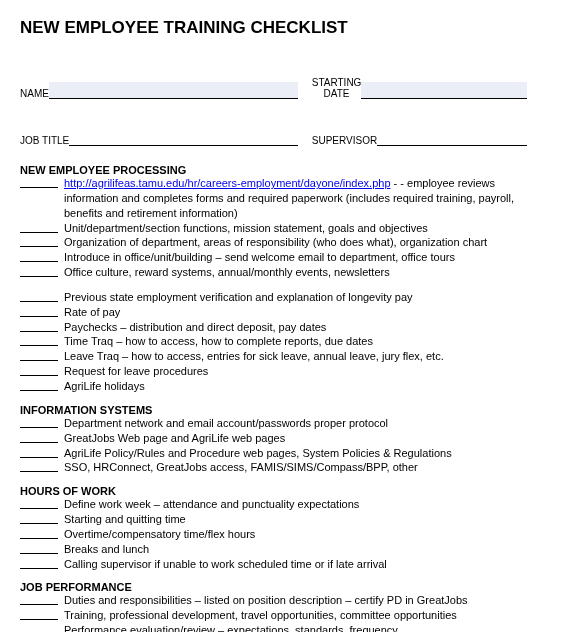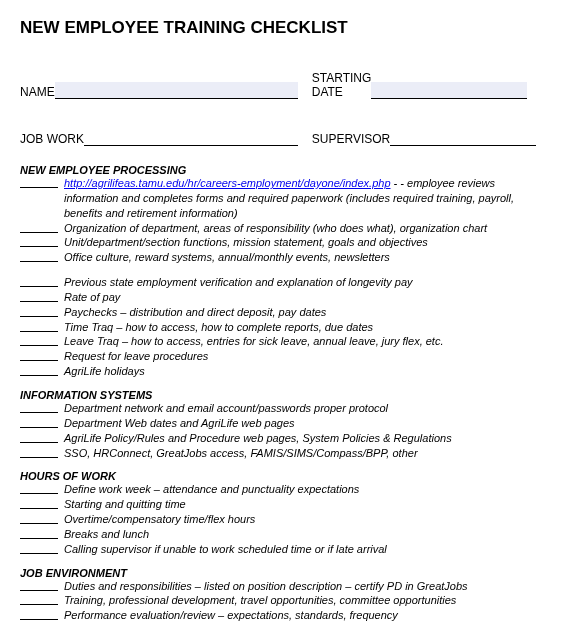--- a/index.html
+++ b/index.html
@@ -33,40 +33,40 @@
     align-items: flex-end;
     flex: 0 0 56%;
     margin-top: 24px;
   }
   .field-right {
     display: flex;
     align-items: flex-end;
     flex: 1;
   }
   .label {
-    font-size: 12px;
+    font-size: 10px;
     white-space: pre;
     margin-right: 0;
+    text-align: center;
   }
   .line-input {
     flex: 1;
     border: none;
     border-bottom: 1px solid #000;
     background: #ebedf7;
     height: 16px;
     font-size: 11px;
     padding: 0 2px;
     margin-right: 14px;
   }
   .line-input.plain {
     background: transparent;
   }
   .section {
     margin-top: 10px;
-    font-style: italic;
   }
   .section-head {
     font-weight: bold;
     font-size: 11px;
   }
   .item-row {
     display: flex;
     align-items: flex-start;
     line-height: 1.35;
   }
@@ -97,44 +97,48 @@
       <input class="line-input" style="">
     </div>
     <div class="field-right">
       <span class="label">STARTING
 DATE</span>
       <input class="line-input" style="">
     </div>
   </div>
   <div class="field-row">
     <div class="field-left">
-      <span class="label">JOB WORK</span>
+      <span class="label">JOB TITLE</span>
       <input class="line-input plain" style="">
     </div>
     <div class="field-right">
       <span class="label">SUPERVISOR</span>
       <input class="line-input plain" style="">
     </div>
   </div>
 </div>
 
 <div id="sections">
     <div class="section">
       <div class="section-head">NEW EMPLOYEE PROCESSING</div>
       <div class="item-row">
         <div class="blank"></div>
         <div class="item-text"><a href="#">http://agrilifeas.tamu.edu/hr/careers-employment/dayone/index.php</a><span> - - employee reviews information and completes forms and required paperwork (includes required training, payroll, benefits and retirement information)</span></div>
       </div>
       <div class="item-row">
         <div class="blank"></div>
+        <div class="item-text">Unit/department/section functions, mission statement, goals and objectives</div>
+      </div>
+      <div class="item-row">
+        <div class="blank"></div>
         <div class="item-text">Organization of department, areas of responsibility (who does what), organization chart</div>
       </div>
       <div class="item-row">
         <div class="blank"></div>
-        <div class="item-text">Unit/department/section functions, mission statement, goals and objectives</div>
+        <div class="item-text">Introduce in office/unit/building – send welcome email to department, office tours</div>
       </div>
       <div class="item-row">
         <div class="blank"></div>
         <div class="item-text">Office culture, reward systems, annual/monthly events, newsletters</div>
       </div>
     </div>
     <div class="section">
       <div class="item-row">
         <div class="blank"></div>
         <div class="item-text">Previous state employment verification and explanation of longevity pay</div>
@@ -165,21 +169,21 @@
       </div>
     </div>
     <div class="section">
       <div class="section-head">INFORMATION SYSTEMS</div>
       <div class="item-row">
         <div class="blank"></div>
         <div class="item-text">Department network and email account/passwords proper protocol</div>
       </div>
       <div class="item-row">
         <div class="blank"></div>
-        <div class="item-text">Department Web dates and AgriLife web pages</div>
+        <div class="item-text">GreatJobs Web page and AgriLife web pages</div>
       </div>
       <div class="item-row">
         <div class="blank"></div>
         <div class="item-text">AgriLife Policy/Rules and Procedure web pages, System Policies &amp; Regulations</div>
       </div>
       <div class="item-row">
         <div class="blank"></div>
         <div class="item-text">SSO, HRConnect, GreatJobs access, FAMIS/SIMS/Compass/BPP, other</div>
       </div>
     </div>
@@ -200,21 +204,21 @@
       <div class="item-row">
         <div class="blank"></div>
         <div class="item-text">Breaks and lunch</div>
       </div>
       <div class="item-row">
         <div class="blank"></div>
         <div class="item-text">Calling supervisor if unable to work scheduled time or if late arrival</div>
       </div>
     </div>
     <div class="section">
-      <div class="section-head">JOB ENVIRONMENT</div>
+      <div class="section-head">JOB PERFORMANCE</div>
       <div class="item-row">
         <div class="blank"></div>
         <div class="item-text">Duties and responsibilities – listed on position description – certify PD in GreatJobs</div>
       </div>
       <div class="item-row">
         <div class="blank"></div>
         <div class="item-text">Training, professional development, travel opportunities, committee opportunities</div>
       </div>
       <div class="item-row">
         <div class="blank"></div>

